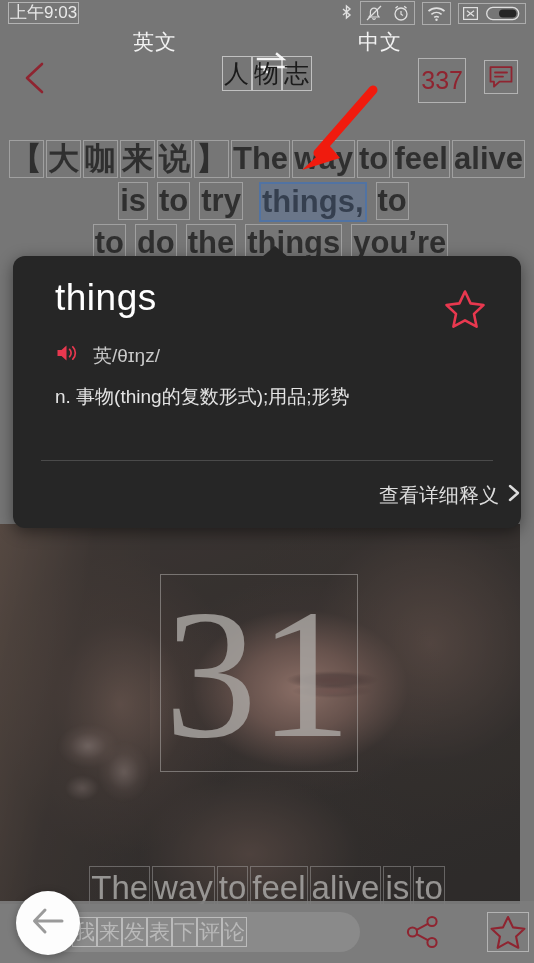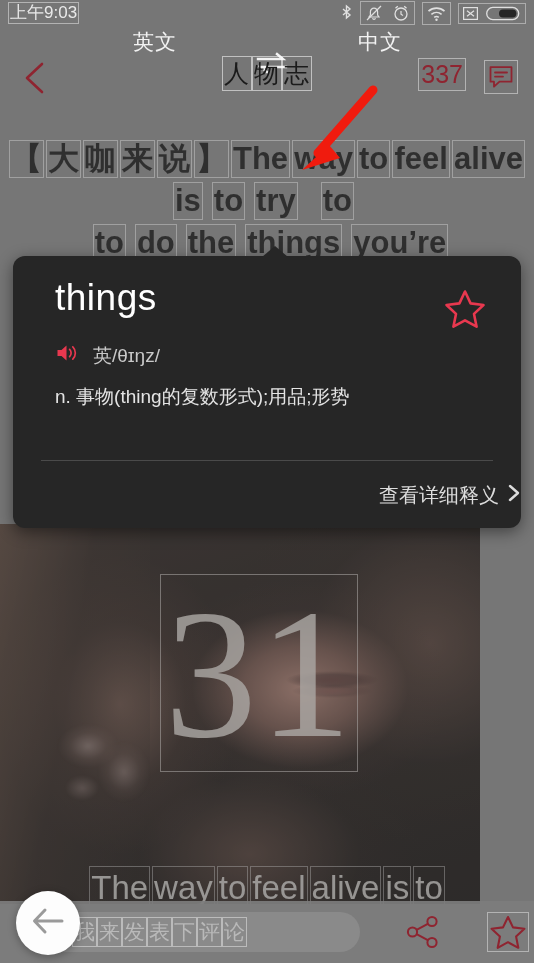--- a/index.html
+++ b/index.html
@@ -61,21 +61,21 @@
   .navtitle {
     position:absolute; left:50%; transform:translateX(-50%); top:1px;
     font-size:25px; color:#1b1b1b; letter-spacing:1px;
     display:flex;
   }
   .navtitle .ch { border:1px solid rgba(255,255,255,.55); padding:0 1px; line-height:33px; }
   .navcount {
     position:absolute; right:68px; top:3px;
     font-size:25px; color:#8f2430;
     border:1px solid rgba(255,255,255,.45);
-    padding:0 2px; line-height:31px;
+    padding:6px 2px; line-height:31px;
   }
   .navcomment {
     position:absolute; right:16px; top:5px;
     border:1px solid rgba(255,255,255,.45);
     padding:2px;
     line-height:0;
   }
 
   
   .article {
@@ -145,21 +145,21 @@
   }
   .pop-more {
     position:absolute; left:0; right:0; top:226px;
     text-align:center;
     font-size:20px; color:#dcdcdc;
     display:flex; align-items:center; justify-content:flex-end; gap:8px;
   }
 
   
   .photo {
-    position:absolute; left:0; top:524px; width:480px; height:380px;
+    position:absolute; left:0; top:524px; width:520px; height:380px;
     overflow:hidden;
     z-index:5;
     background:#1b1310;
   }
   .photo-bg {
     position:absolute; inset:0;
     background:
       radial-gradient(ellipse 150px 110px at 300px 165px, rgba(180,130,115,.95) 0%, rgba(140,96,84,.75) 38%, rgba(60,38,32,.2) 72%, rgba(30,20,16,0) 100%),
       radial-gradient(ellipse 120px 150px at 120px 180px, rgba(150,108,92,.75) 0%, rgba(70,46,38,.4) 55%, rgba(20,14,12,0) 100%),
       radial-gradient(ellipse 200px 200px at 430px 120px, rgba(120,85,72,.55) 0%, rgba(35,24,20,.25) 60%, rgba(15,10,8,0) 100%),
@@ -302,20 +302,21 @@
         <span class="tok">alive</span>
       </div>
       <div class="line">
         <span class="tok">is</span>
         <span class="gap"></span>
         <span class="tok">to</span>
         <span class="gap"></span>
         <span class="tok">try</span>
         <span class="gap"></span>
         <span class="gap"></span>
+        <span class="tok sel">things,</span>
         <span class="gap"></span>
         <span class="tok">to</span>
         <span class="gap"></span>
       </div>
       <div class="line">
         <span class="gap"></span>
         <span class="tok">to</span>
         <span class="gap"></span>
         <span class="tok">do</span>
         <span class="gap"></span>

